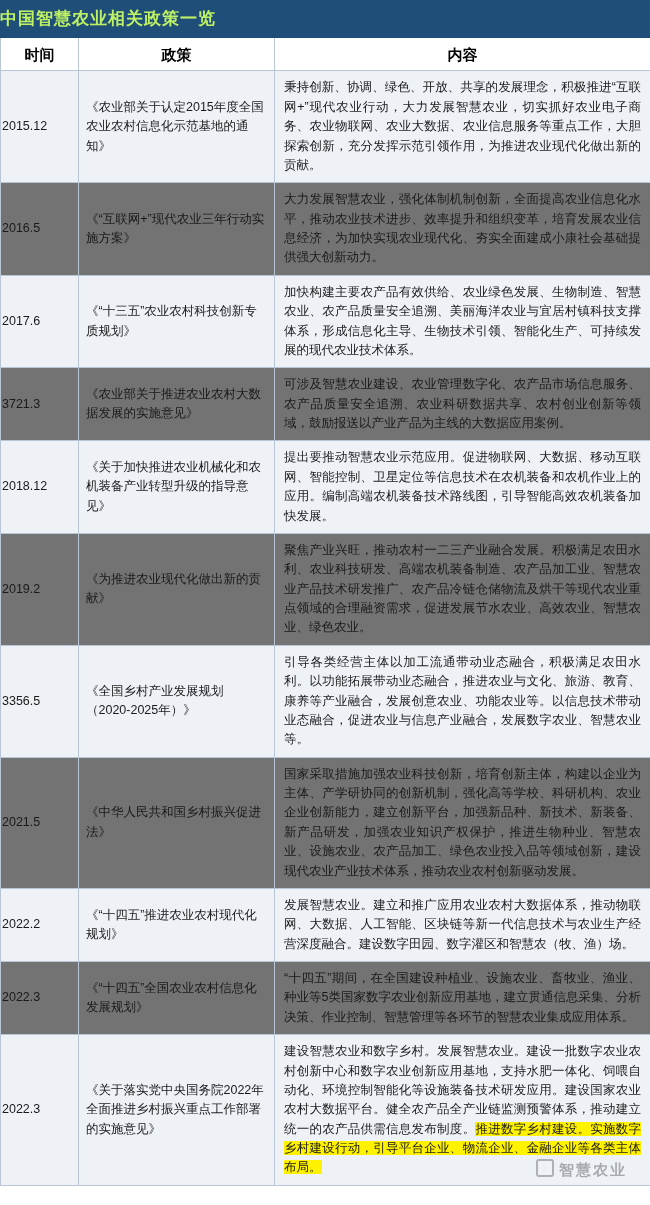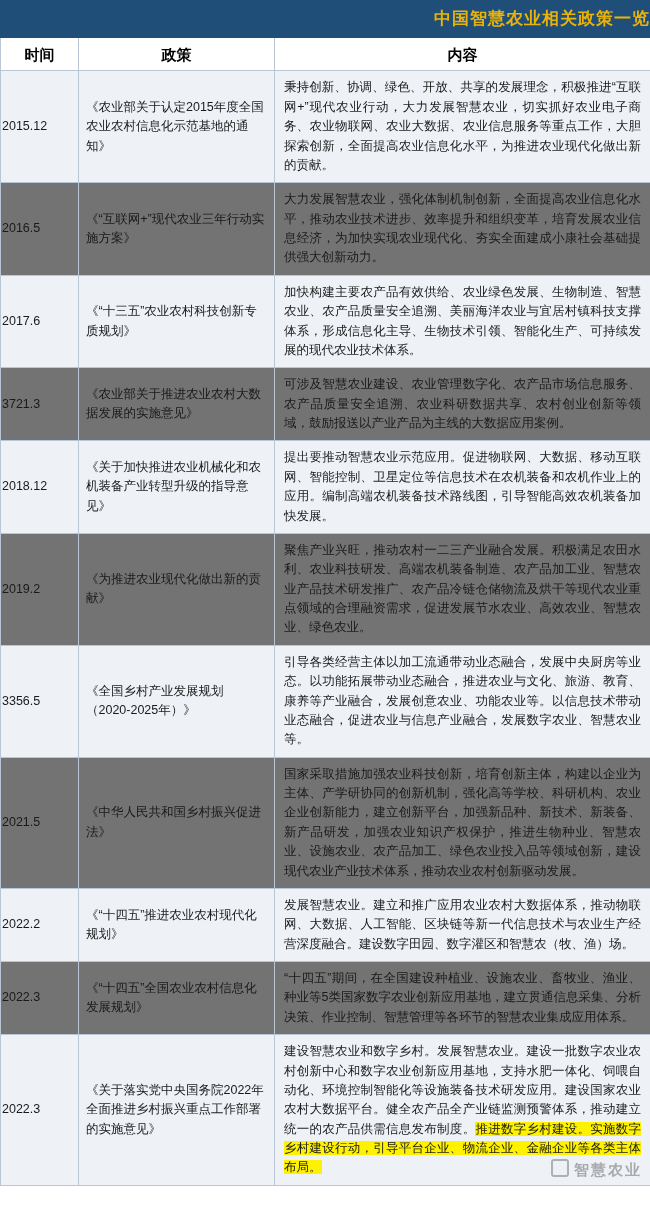--- a/index.html
+++ b/index.html
@@ -12,22 +12,22 @@
     font-family: "Liberation Sans", "DejaVu Sans", sans-serif;
   }
   .page {
     width: 650px;
     position: relative;
     background: #ffffff;
     overflow: hidden;
   }
   .title-bar {
     background: #1f4e79;
-    color: #eab308;
-    text-align: right;
+    color: #bef264;
+    text-align: left;
     font-size: 17px;
     font-weight: bold;
     letter-spacing: 1px;
     padding: 9px 0 9px 0;
     line-height: 1.2;
   }
   table.policy {
     width: 650px;
     border-collapse: collapse;
     table-layout: fixed;
@@ -69,21 +69,21 @@
     line-height: 1.62;
   }
   tr.odd td { background: #eef2f7; }
   tr.even td { background: #737373; }
 
   .hl {
     background: #fff200;
   }
   .watermark {
     position: absolute;
-    right: 8px;
+    right: 23px;
     bottom: 6px;
     font-size: 15px;
     color: rgba(110,110,110,0.55);
     letter-spacing: 2px;
     pointer-events: none;
     font-weight: bold;
     white-space: nowrap;
     padding-left: 48px;
   }
   .wm-icon {
@@ -113,21 +113,21 @@
       <tr>
         <th>时间</th>
         <th>政策</th>
         <th>内容</th>
       </tr>
     </thead>
     <tbody>
       <tr class="odd">
         <td class="time">2015.12</td>
         <td class="policy">《农业部关于认定2015年度全国农业农村信息化示范基地的通知》</td>
-        <td class="content">秉持创新、协调、绿色、开放、共享的发展理念，积极推进“互联网+”现代农业行动，大力发展智慧农业，切实抓好农业电子商务、农业物联网、农业大数据、农业信息服务等重点工作，大胆探索创新，全面提高农业信息化水平，为推进农业现代化做出新的贡献。</td>
+        <td class="content">秉持创新、协调、绿色、开放、共享的发展理念，积极推进“互联网+”现代农业行动，大力发展智慧农业，切实抓好农业电子商务、农业物联网、农业大数据、农业信息服务等重点工作，大胆探索创新，充分发挥示范引领作用，为推进农业现代化做出新的贡献。</td>
       </tr>
       <tr class="even">
         <td class="time">2016.5</td>
         <td class="policy">《“互联网+”现代农业三年行动实施方案》</td>
         <td class="content">大力发展智慧农业，强化体制机制创新，全面提高农业信息化水平，推动农业技术进步、效率提升和组织变革，培育发展农业信息经济，为加快实现农业现代化、夯实全面建成小康社会基础提供强大创新动力。</td>
       </tr>
       <tr class="odd">
         <td class="time">2017.6</td>
         <td class="policy">《“十三五”农业农村科技创新专质规划》</td>
         <td class="content">加快构建主要农产品有效供给、农业绿色发展、生物制造、智慧农业、农产品质量安全追溯、美丽海洋农业与宜居村镇科技支撑体系，形成信息化主导、生物技术引领、智能化生产、可持续发展的现代农业技术体系。</td>
@@ -143,21 +143,21 @@
         <td class="content">提出要推动智慧农业示范应用。促进物联网、大数据、移动互联网、智能控制、卫星定位等信息技术在农机装备和农机作业上的应用。编制高端农机装备技术路线图，引导智能高效农机装备加快发展。</td>
       </tr>
       <tr class="even">
         <td class="time">2019.2</td>
         <td class="policy">《为推进农业现代化做出新的贡献》</td>
         <td class="content">聚焦产业兴旺，推动农村一二三产业融合发展。积极满足农田水利、农业科技研发、高端农机装备制造、农产品加工业、智慧农业产品技术研发推广、农产品冷链仓储物流及烘干等现代农业重点领域的合理融资需求，促进发展节水农业、高效农业、智慧农业、绿色农业。</td>
       </tr>
       <tr class="odd">
         <td class="time">3356.5</td>
         <td class="policy">《全国乡村产业发展规划（2020-2025年）》</td>
-        <td class="content">引导各类经营主体以加工流通带动业态融合，发展中央厨房等业态。以功能拓展带动业态融合，推进农业与文化、旅游、教育、康养等产业融合，发展创意农业、功能农业等。以信息技术带动业态融合，促进农业与信息产业融合，发展数字农业、智慧农业等。</td>
+        <td class="content">引导各类经营主体以加工流通带动业态融合，积极满足农田水利。以功能拓展带动业态融合，推进农业与文化、旅游、教育、康养等产业融合，发展创意农业、功能农业等。以信息技术带动业态融合，促进农业与信息产业融合，发展数字农业、智慧农业等。</td>
       </tr>
       <tr class="even">
         <td class="time">2021.5</td>
         <td class="policy">《中华人民共和国乡村振兴促进法》</td>
         <td class="content">国家采取措施加强农业科技创新，培育创新主体，构建以企业为主体、产学研协同的创新机制，强化高等学校、科研机构、农业企业创新能力，建立创新平台，加强新品种、新技术、新装备、新产品研发，加强农业知识产权保护，推进生物种业、智慧农业、设施农业、农产品加工、绿色农业投入品等领域创新，建设现代农业产业技术体系，推动农业农村创新驱动发展。</td>
       </tr>
       <tr class="odd">
         <td class="time">2022.2</td>
         <td class="policy">《“十四五”推进农业农村现代化规划》</td>
         <td class="content">发展智慧农业。建立和推广应用农业农村大数据体系，推动物联网、大数据、人工智能、区块链等新一代信息技术与农业生产经营深度融合。建设数字田园、数字灌区和智慧农（牧、渔）场。</td>

